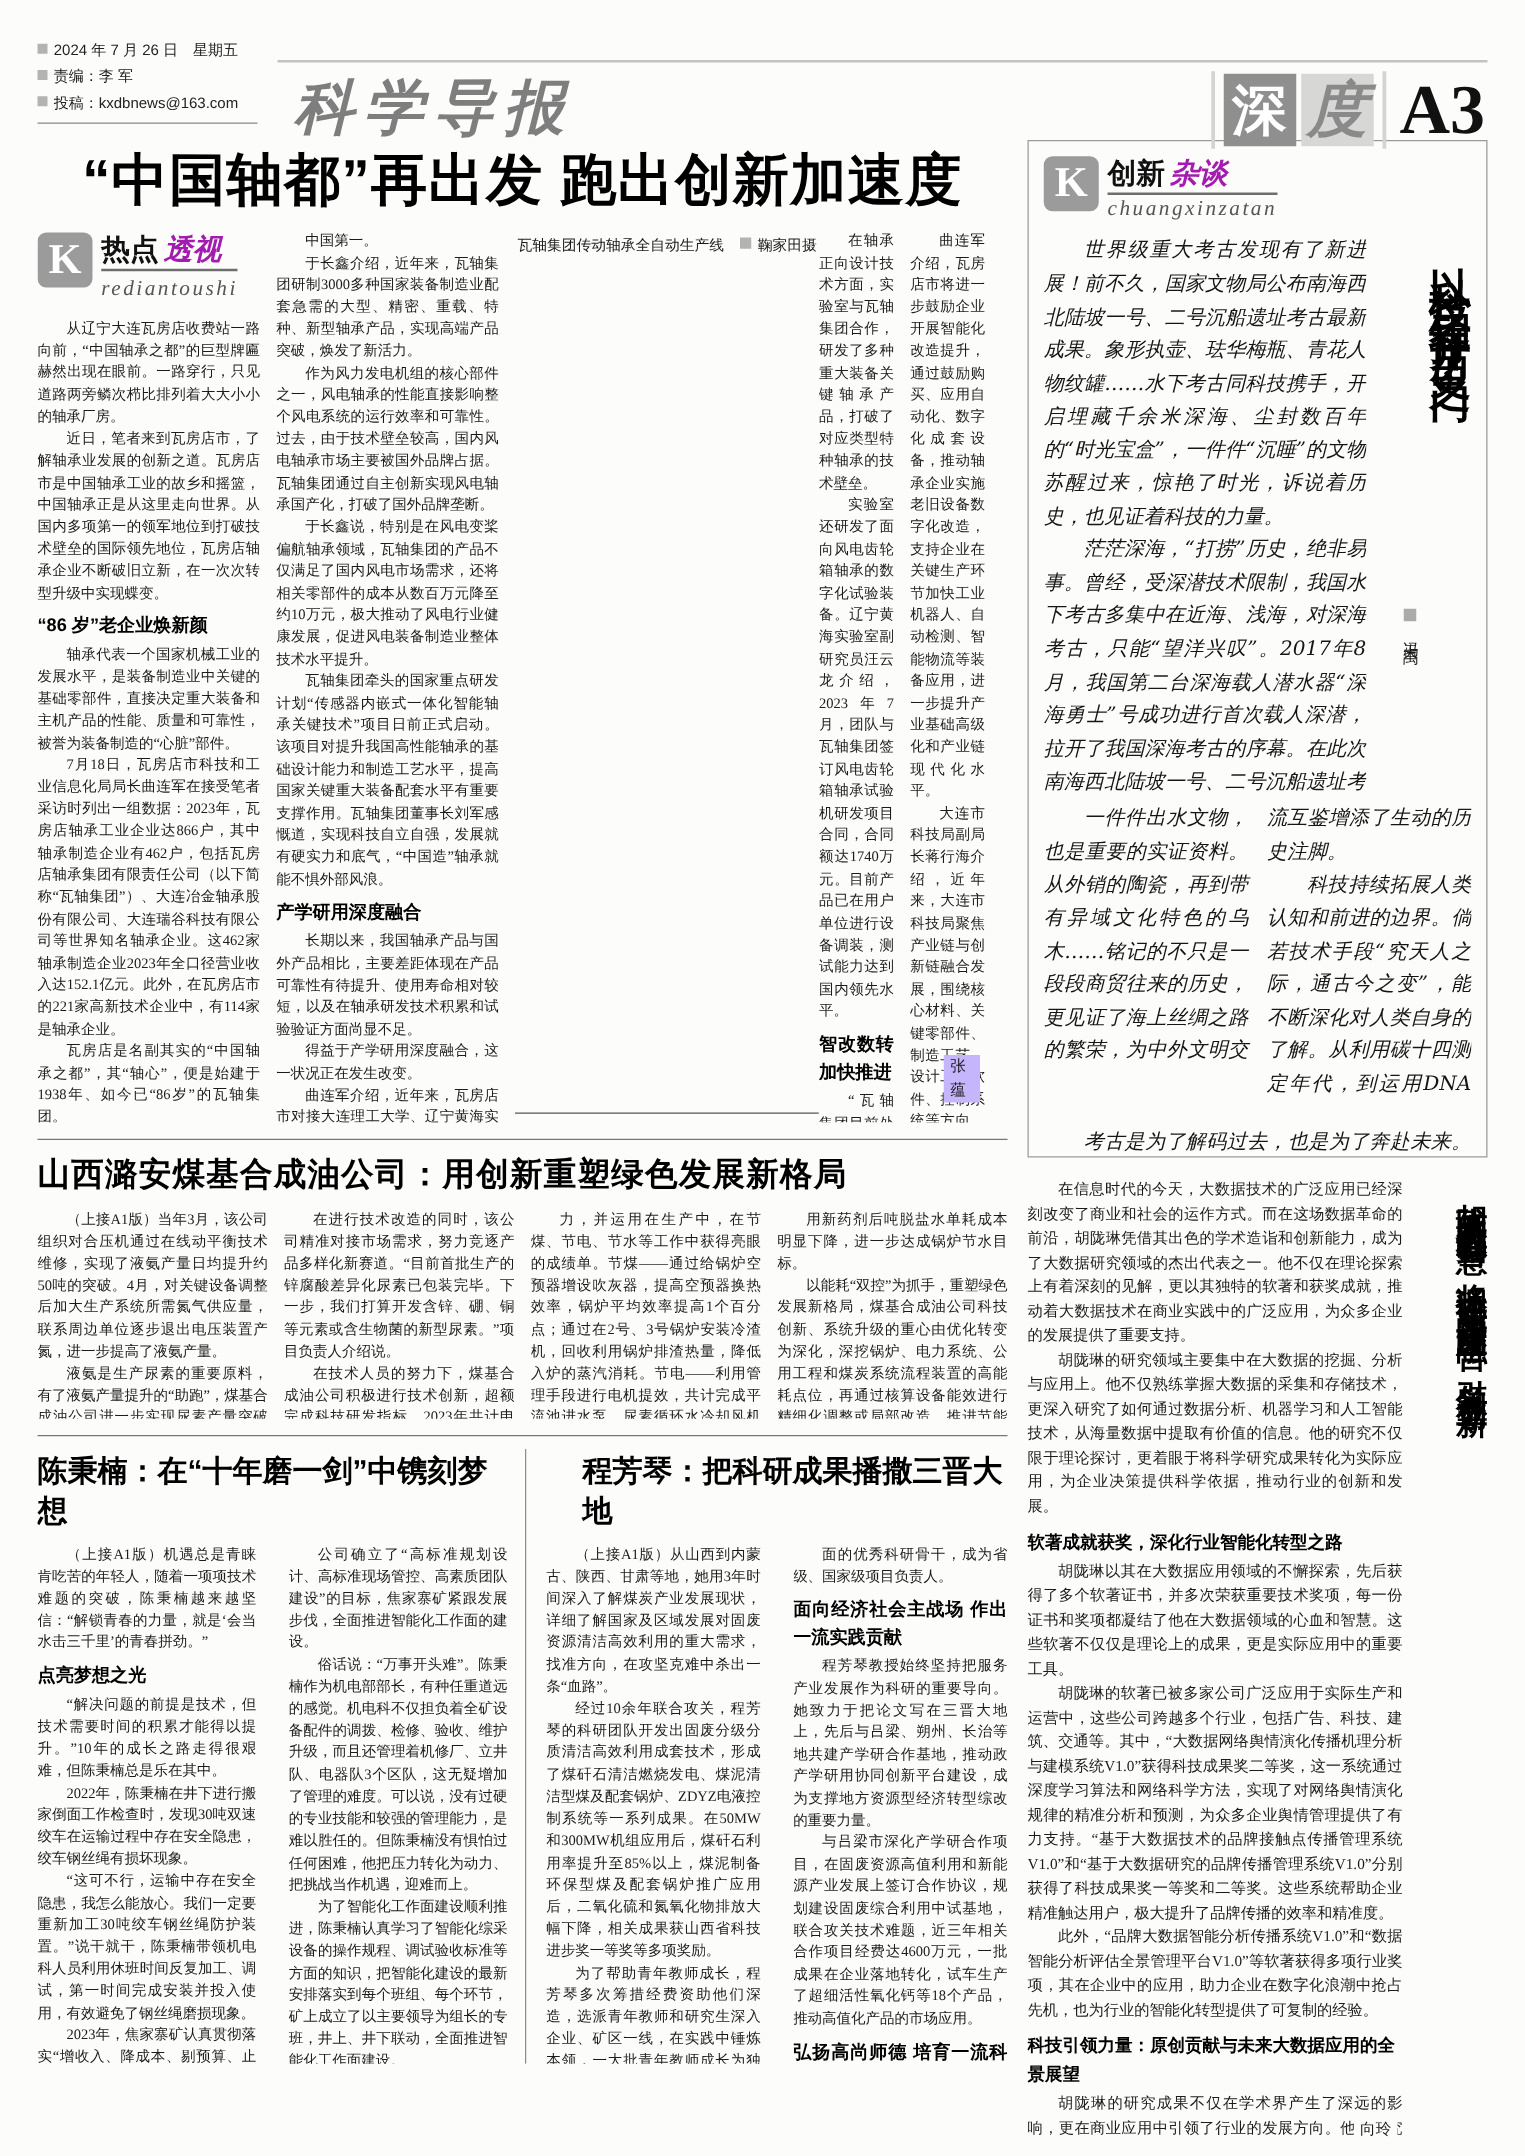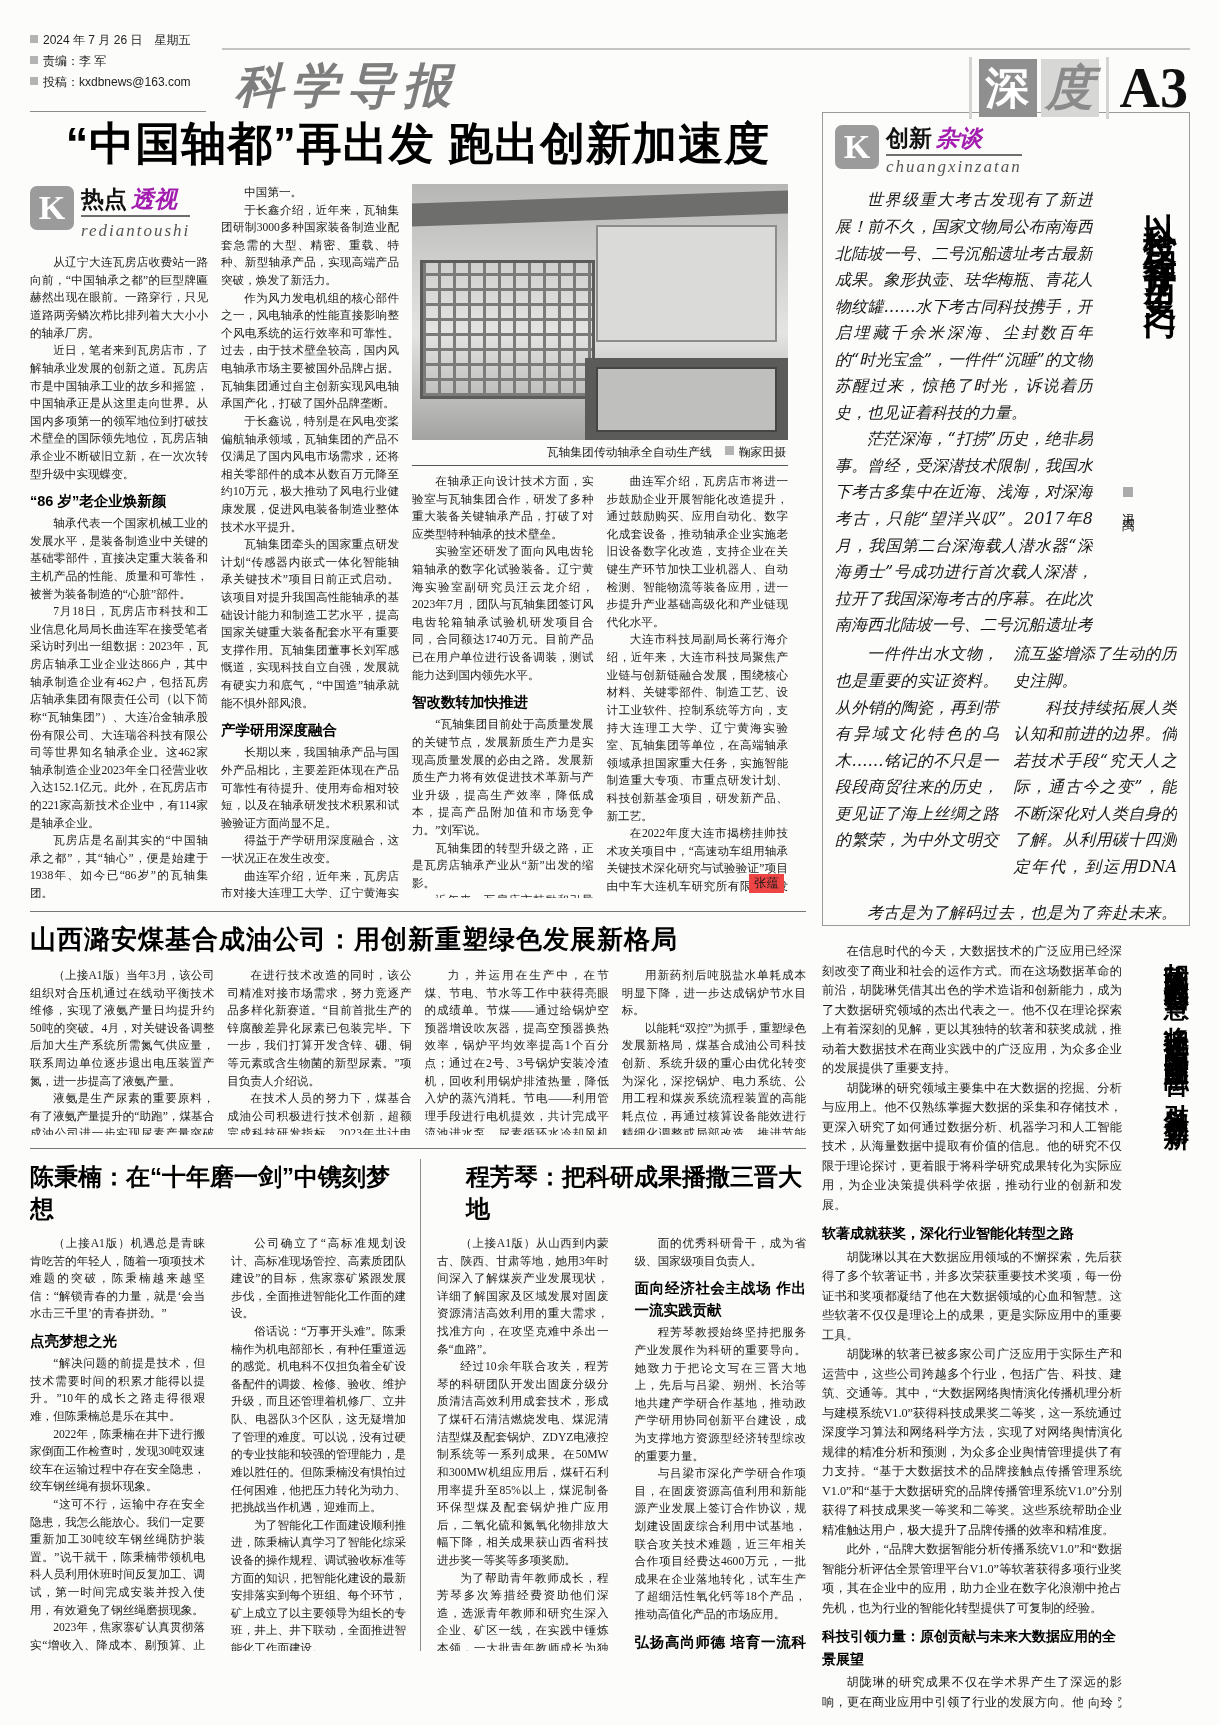--- a/index.html
+++ b/index.html
@@ -3,21 +3,21 @@
 <meta charset="utf-8">
 <style>
   html,body { margin:0; padding:0; background:#e9e9e9; }
   .page { width:1220px; height:1725px; background:#fcfcfa; margin:0 auto; position:relative;
           font-family:"Liberation Serif","DejaVu Serif",serif; color:#1b1b1b;
           box-sizing:border-box; padding:14px 30px 0 30px; overflow:hidden; }
 
   
   .topbar { position:relative; height:96px; }
   .meta { position:absolute; left:0; top:16px; width:176px; font-family:"Liberation Sans",sans-serif;
-          font-size:12px; line-height:1.75; color:#222; border-bottom:1px solid #8a8a8a; padding-bottom:18px; }
+          font-size:12px; line-height:1.75; color:#222; border-bottom:1px solid #8a8a8a; padding-bottom:5px; }
   .sq { display:inline-block; width:8px; height:8px; background:#b3b3b3; margin-right:5px; vertical-align:1px; }
   .toprule { position:absolute; left:192px; right:0; top:34px; height:2px; background:#c3c3c3; }
   .masthead { position:absolute; left:205px; top:40px; font-size:48px; font-weight:bold; font-style:italic;
               color:#7e7e7e; letter-spacing:8px; font-family:"DejaVu Serif",serif; }
   .pageid { position:absolute; right:2px; top:42px; display:flex; align-items:center; }
   .vbar { width:3px; height:62px; background:#d4d4d4; margin:0 7px; }
   .depth1 { width:58px; height:58px; background:#8f8f8f; color:#fff; font-size:44px; font-weight:900;
             display:flex; align-items:center; justify-content:center; font-family:"Liberation Sans",sans-serif; }
   .depth2 { width:58px; height:58px; background:#d7d7d5; color:#8a8a8a; font-size:48px; font-weight:bold;
             font-style:italic; display:flex; align-items:center; justify-content:center; margin-left:4px; }
@@ -41,38 +41,38 @@
   .bt-row i { color:#a21caf; font-weight:bold; margin-left:4px; font-family:"DejaVu Serif",serif; }
   .badge-pinyin { font-size:17px; color:#555; font-style:italic; letter-spacing:2px;
                   border-top:2px solid #6e6e6e; margin-top:2px; padding-top:1px; }
 
   
   .main-grid { display:flex; gap:13px; height:714px; overflow:hidden; }
   .mc { width:178px; flex:none; font-size:11.6px; line-height:1.52; overflow:hidden; text-align:justify; }
   .mc p, .mc2 p, .zatan p, .hu-body p { margin:0; text-indent:2em; text-align:justify; }
   .mc h4, .mc2 h4, .hu-body h4 { margin:7px 0 3px 0; font-size:14.5px; font-family:"Liberation Sans",sans-serif;
            text-indent:0; color:#000; }
-  .right-two { width:376px; flex:none; display:flex; flex-direction:column; }
+  .right-two { width:376px; flex:none; display:flex; }
   .photo { height:256px; position:relative; overflow:hidden; flex:none;
            background:linear-gradient(180deg,#b6b6b4 0%,#cdcdcb 28%,#e4e4e2 58%,#a3a3a1 100%); }
   .ph-beam { position:absolute; top:5%; left:-2%; right:-2%; height:9%; background:#6e6e6c; transform:skewY(-2deg); }
   .ph-machine { position:absolute; top:16%; right:3%; width:47%; height:44%; background:#dadad8; border:2px solid #8c8c8a; }
   .ph-fence { position:absolute; bottom:16%; left:2%; width:45%; height:52%; border:3px solid #5c5c5a;
               background:repeating-linear-gradient(90deg,#7b7b79 0 3px,transparent 3px 15px),
                          repeating-linear-gradient(0deg,#7b7b79 0 3px,transparent 3px 15px); }
   .ph-panel { position:absolute; bottom:0; right:0; width:54%; height:32%; background:#5b5b59; }
   .ph-panel-inner { position:absolute; bottom:3%; right:3%; width:47%; height:24%; background:#bfbfbd; border:2px solid #454543; }
   .caption { font-size:11.8px; text-align:right; padding:5px 2px 4px 2px; border-bottom:1px solid #555;
              margin-bottom:7px; flex:none; }
   .caption .credit { margin-left:10px; }
   .caption .sq { width:9px; height:9px; }
   .sub-cols { display:flex; gap:13px; flex:1; overflow:hidden; }
   .sub-cols .mc { flex:1; width:auto; }
   .mc2 { flex:1; position:relative; overflow:hidden; font-size:11.6px; line-height:1.52; }
-  .byline { position:absolute; bottom:5px; right:4px; background:#ef4444; padding:0 5px; font-size:12.5px;margin-left:27px; }
+  .byline { position:absolute; bottom:16px; right:4px; background:#c4b5fd; padding:0 5px; font-size:12.5px;margin-left:27px; }
 
   
   .luan h2 { font-size:26px; font-weight:900; margin:0 0 10px 0; letter-spacing:1px; }
   .luan-cols { display:flex; gap:13px; height:168px; overflow:hidden; }
   .luan-cols .mc { flex:1; width:auto; }
 
   
   .bottom { display:flex; height:492px; overflow:hidden; }
   .chen { width:376px; flex:none; padding-right:14px; border-right:1px solid #8d8d8d; }
   .cheng { flex:1; min-width:0; padding-left:16px; }

